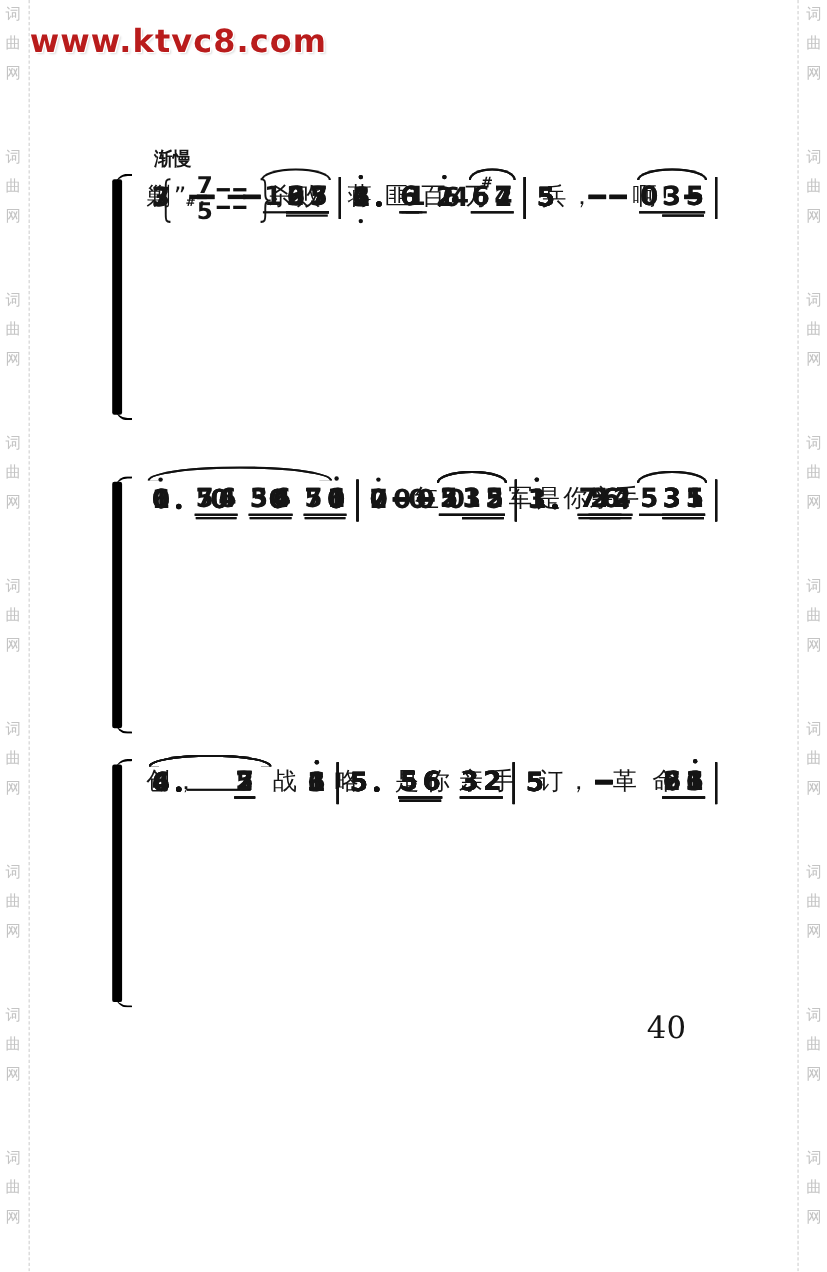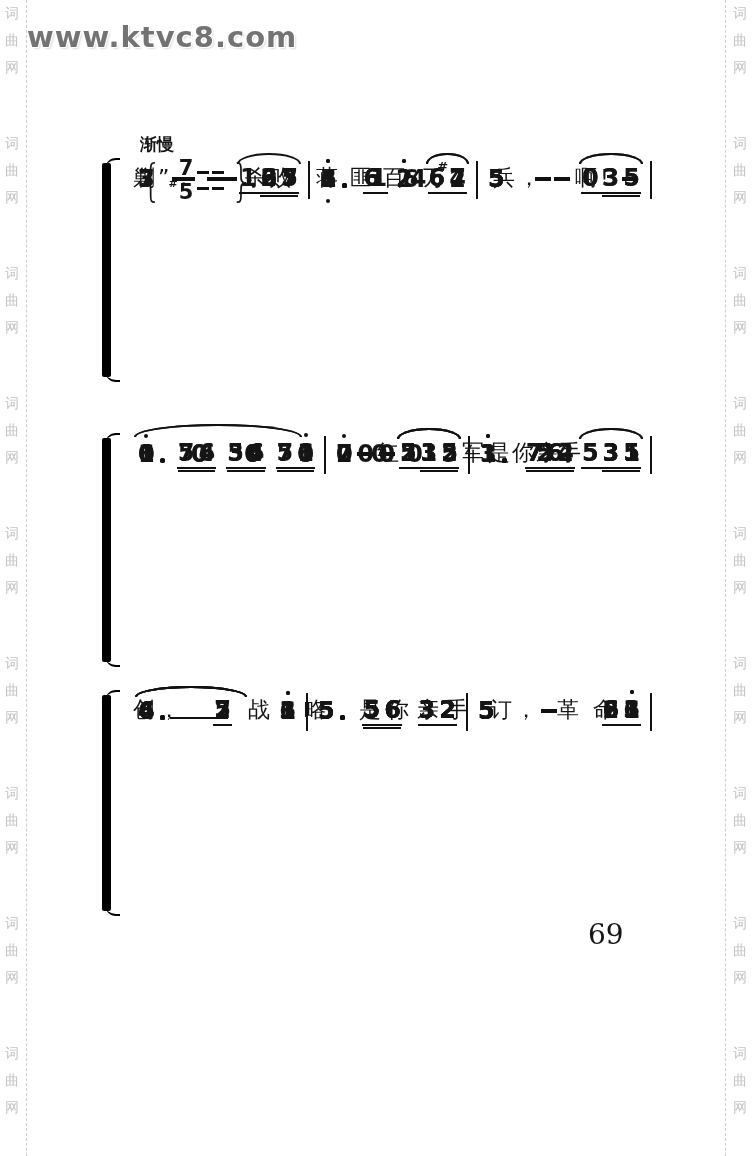--- a/index.html
+++ b/index.html
@@ -8,21 +8,21 @@
 
   
   .edge{position:absolute;top:0;bottom:0;width:26px;}
   .edge-left{left:0;border-right:1px dashed #cfcfcf;}
   .edge-right{right:0;border-left:1px dashed #cfcfcf;}
   .edge span{position:absolute;left:5px;font-size:14px;color:#c4c4c4;line-height:1;}
   .edge-right span{left:7px;}
 
   
   .ktvc{position:absolute;left:27px;top:20px;font-size:29px;font-weight:bold;letter-spacing:1px;
-        color:#737373;text-shadow:1px 1px 0 #fff,-1px -1px 0 #fff,1px -1px 0 #fff,-1px 1px 0 #fff,2px 2px 2px #ddd;}
+        color:#b91c1c;text-shadow:1px 1px 0 #fff,-1px -1px 0 #fff,1px -1px 0 #fff,-1px 1px 0 #fff,2px 2px 2px #ddd;}
 
   .tempo{position:absolute;left:140px;top:133px;font-size:17px;font-weight:bold;}
 
   
   .system{position:absolute;left:128px;width:524px;}
   .sys1{top:163px;height:214px}
   .sys2{top:438px;height:224px}
   .sys3{top:695px;height:216px}
   .bracket{position:absolute;left:-26px;top:0;bottom:0;width:9px;background:#000;border-radius:2px;}
   .bracket::before{content:'';position:absolute;top:-5px;left:3px;width:15px;height:9px;
@@ -747,14 +747,14 @@
             <span class="dash"></span>
           </span>
           <span class="grp u1">
             <span class="note">2</span>
             <span class="note">3</span>
           </span>
         </div>
         <div class="bar"></div>
       </div>
     </div>
-  <div class="pageno">69</div>
+  <div class="pageno">40</div>
 </div>
 
 </body></html>

